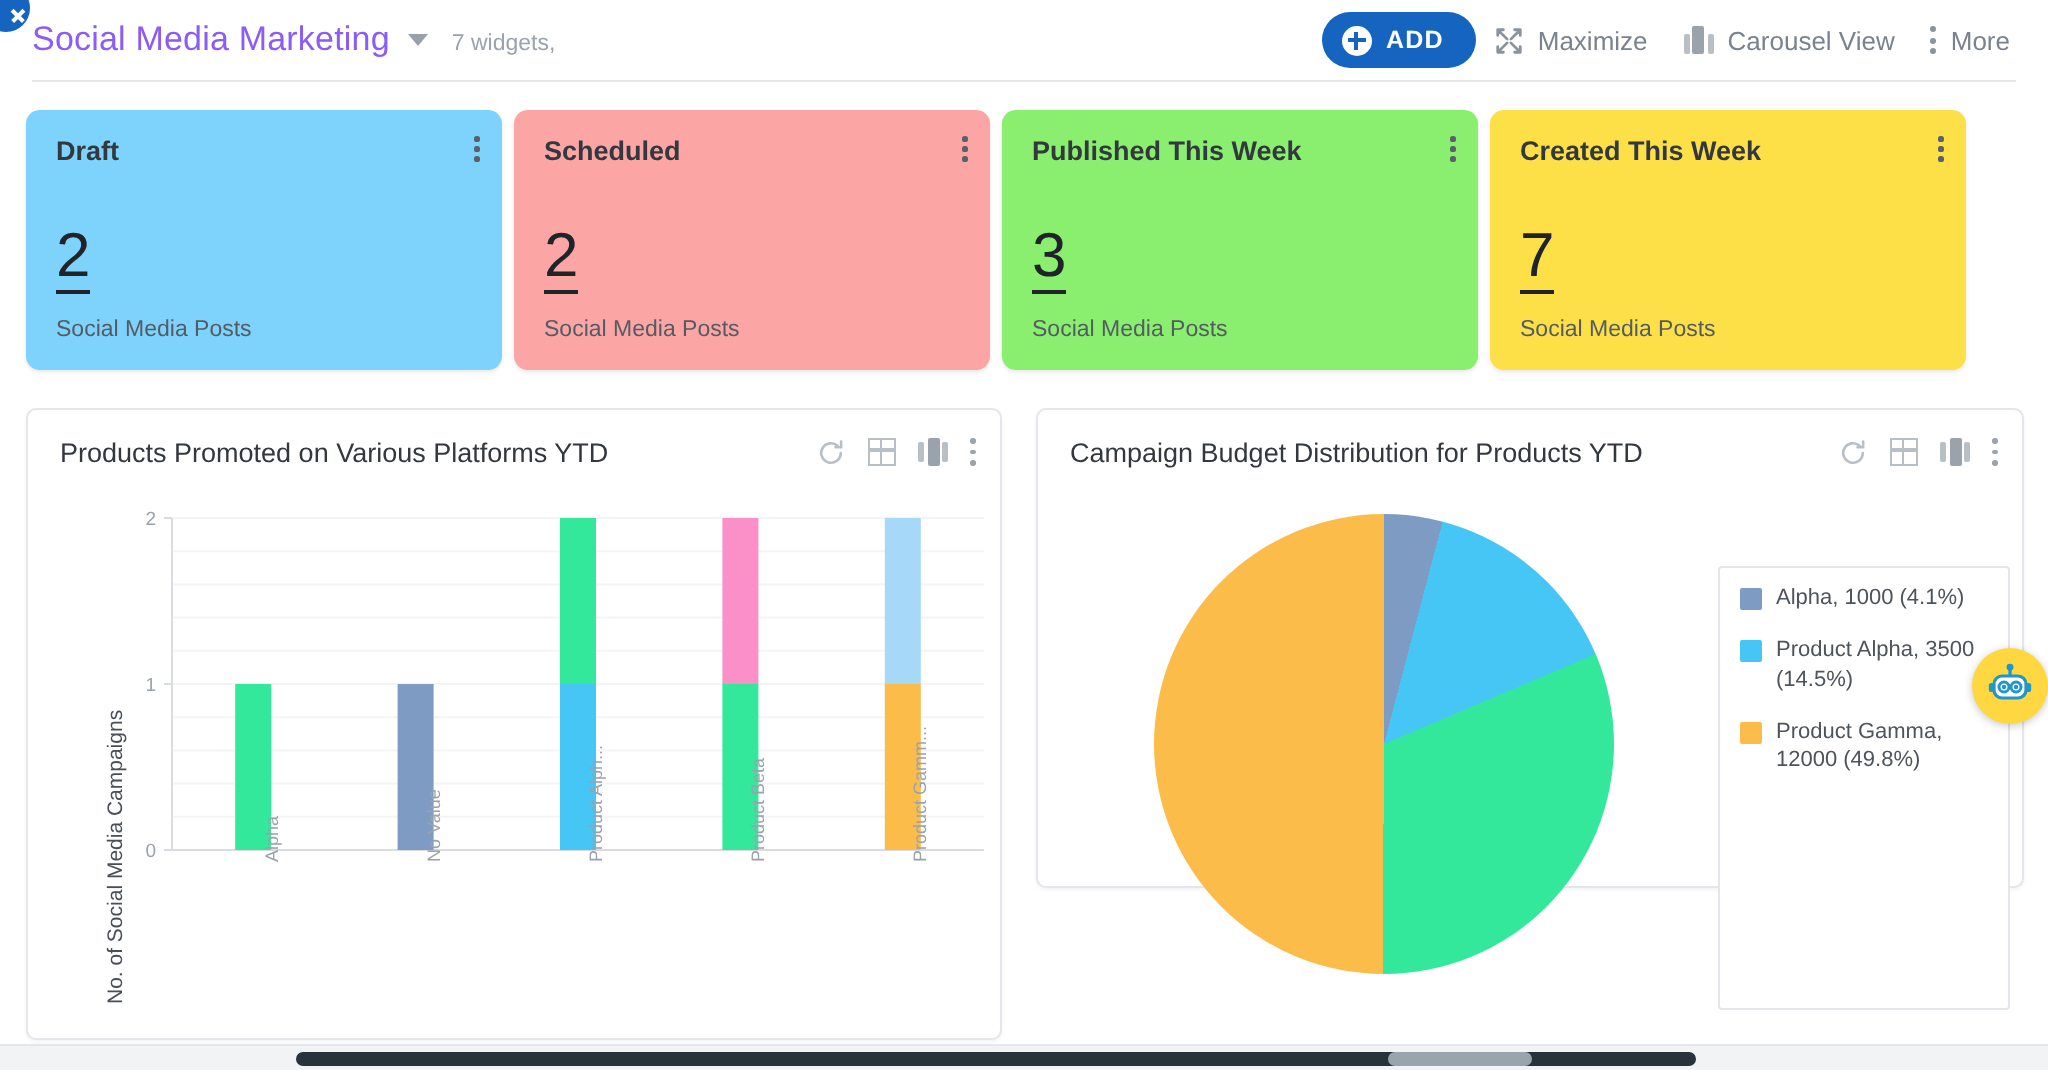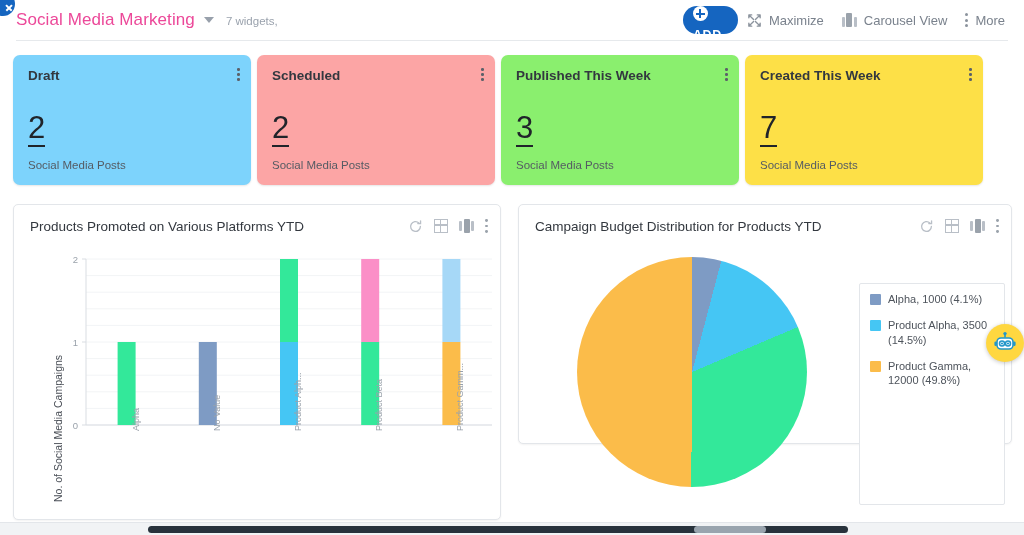--- a/index.html
+++ b/index.html
@@ -11,40 +11,39 @@
   }
   #app { position: relative; width: 1024px; height: 535px; background: #fff; }
 
   
   .topbar {
     position: absolute; top: 0; left: 0; width: 1024px; height: 40px;
     background: #fff; display: flex; align-items: center;
   }
   .topbar-left { display: flex; align-items: baseline; padding-left: 16px; }
   .dash-title {
-    font-size: 17px; color: #ec4899; font-weight: 400; letter-spacing: .1px;
+    font-size: 17px; color: #8b5cf6; font-weight: 400; letter-spacing: .1px;
   }
   .caret-down {
     width: 0; height: 0; margin-left: 9px; align-self: center;
     border-left: 5px solid transparent; border-right: 5px solid transparent;
     border-top: 6px solid #98a0ab;
   }
   .widget-count { font-size: 11.5px; color: #9aa2ad; margin-left: 12px; }
 
   .topbar-right {
     position: absolute; right: 10px; top: 0; height: 40px;
     display: flex; align-items: center; gap: 0;
   }
   .add-btn {
-    display: flex; align-items: flex-start; gap: 7px;
+    display: flex; align-items: center; gap: 7px;
     background: #1565c0; color: #fff; border: none; border-radius: 16px;
     height: 28px; padding: 0 16px 0 10px; cursor: pointer;
     font-size: 12.5px; font-weight: 700; letter-spacing: .6px;
     font-family: "Liberation Sans", sans-serif;
-    flex-direction: column;
   }
   .add-plus {
     width: 15px; height: 15px; border-radius: 50%; background: #fff;
     position: relative; flex: none;
   }
   .add-plus::before, .add-plus::after {
     content: ""; position: absolute; background: #1565c0;
   }
   .add-plus::before { left: 3px; top: 6.5px; width: 9px; height: 2px; }
   .add-plus::after  { top: 3px; left: 6.5px; height: 9px; width: 2px; }

